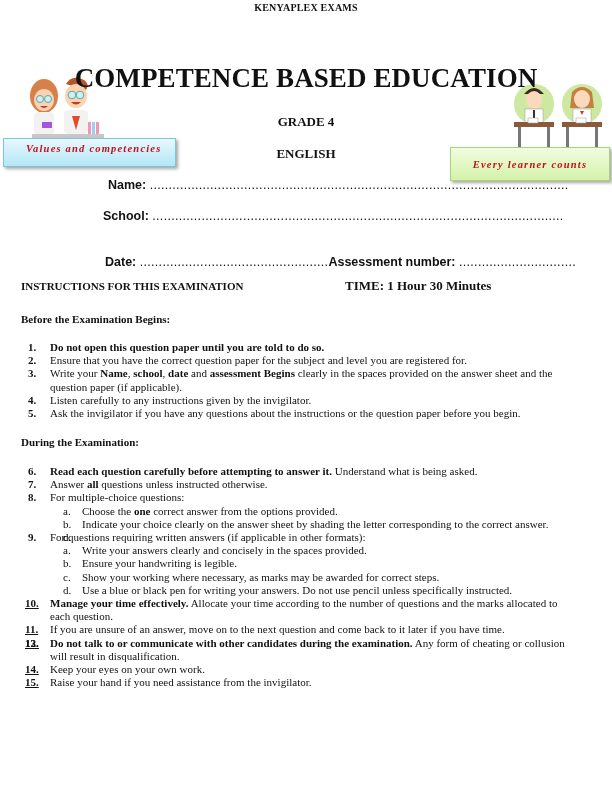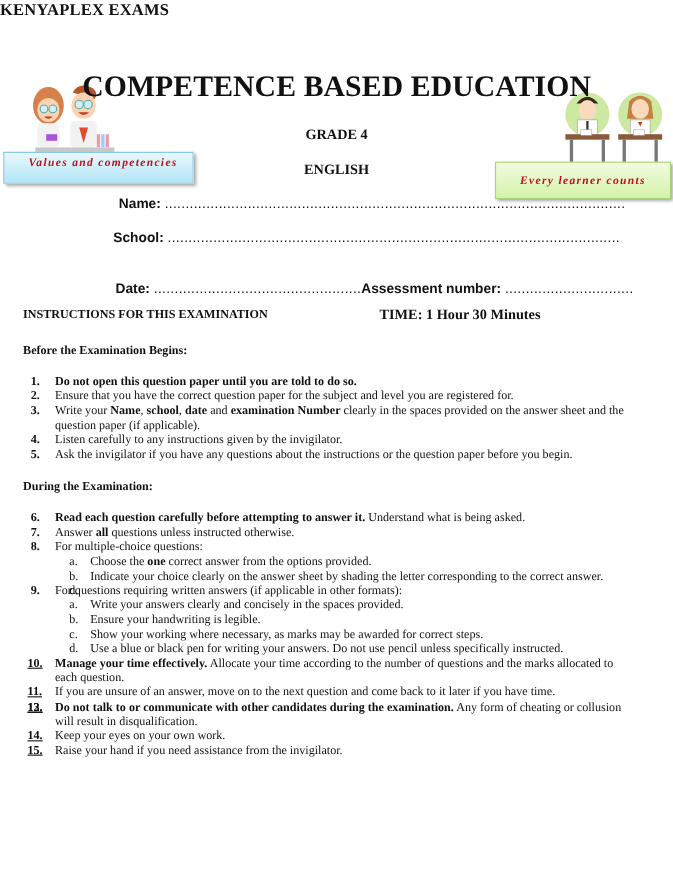--- a/index.html
+++ b/index.html
@@ -1,21 +1,21 @@
 <!DOCTYPE html>
 <html><head>
   <meta charset="utf-8">
   <style>
     html, body { margin: 0; padding: 0; background: #ffffff; }
     body { width: 612px; height: 792px; position: relative; overflow: hidden; color: #111; }
     .abs { position: absolute; }
     .serif { font-family: "Liberation Serif", "DejaVu Serif", serif; }
     .sans { font-family: Liberation Serif, serif; }
 
-    #org-title { top: 2px; left: 0; width: 612px; font-weight: bold; font-size: 15px; letter-spacing: 0.2px; }
+    #org-title { top: 2px; left: 0; width: 612px; text-align: center; font-weight: bold; font-size: 10px; letter-spacing: 0.2px; }
     #main-title { top: 63px; left: 0; width: 612px; text-align: center; font-size: 27px; font-weight: bold; letter-spacing: 0.1px; }
     #grade { top: 114px; left: 0; width: 612px; text-align: center; font-size: 13px; font-weight: bold; }
     #subject { top: 146px; left: 0; width: 612px; text-align: center; font-size: 13px; font-weight: bold; }
 
     .label-box { font-family: "Liberation Serif", "DejaVu Serif", serif; font-style: italic; font-weight: bold; color: #c0101e; font-size: 10.5px; letter-spacing: 1.2px; box-shadow: 2px 2px 3px rgba(0,0,0,0.35); display: flex; align-items: center; justify-content: center; }
     #values-box { left: 3px; top: 138px; width: 173px; height: 29px; background: linear-gradient(#e8f8fd, #b3e6f6); border: 1px solid #7cc5dc; justify-content: flex-start; padding-left: 22px; box-sizing: border-box; align-items: flex-start; padding-top: 4px; }
     #learner-box { left: 450px; top: 147px; width: 158px; height: 32px; background: linear-gradient(#f1fce0, #d4f2aa); border: 1px solid #a7d47a; }
 
     .illus { position: absolute; }
     .field-row { font-family: "Liberation Sans", "DejaVu Sans", sans-serif; font-size: 12.5px; font-weight: bold; white-space: nowrap; margin-left: 24px; }
@@ -108,21 +108,21 @@
   <span class="dots">...............................</span>
 </div>
 
 <div id="instr-heading" class="abs serif">INSTRUCTIONS FOR THIS EXAMINATION</div>
 <div id="time-label" class="abs sans">TIME: 1 Hour 30 Minutes</div>
 
 <div class="abs serif section-h" style="top:313px;left:21px">Before the Examination Begins:</div>
 <ol class="list" id="before-list" style="top:341px;left:0">
     <li><span class="num">1.</span><b>Do not open this question paper until you are told to do so.</b></li>
     <li><span class="num">2.</span><span>Ensure that you have the correct question paper for the subject and level you are registered for.</span></li>
-    <li><span class="num">3.</span><span>Write your </span><b>Name</b><span>, </span><b>school</b><span>, </span><b>date</b><span> and </span><b>examination Number</b><span> clearly in the spaces provided on the answer sheet and the question paper (if applicable).</span></li>
+    <li><span class="num">3.</span><span>Write your </span><b>Name</b><span>, </span><b>school</b><span>, </span><b>date</b><span> and </span><b>assessment Begins</b><span> clearly in the spaces provided on the answer sheet and the question paper (if applicable).</span></li>
     <li><span class="num">4.</span><span>Listen carefully to any instructions given by the invigilator.</span></li>
     <li><span class="num">5.</span><span>Ask the invigilator if you have any questions about the instructions or the question paper before you begin.</span></li>
   </ol>
 
 <div class="abs serif section-h" style="top:436px;left:21px">During the Examination:</div>
 <ol class="list" id="during-list" style="top:465px;left:0">
     <li><span class="num">6.</span><b>Read each question carefully before attempting to answer it.</b><span> Understand what is being asked.</span></li>
     <li><span class="num">7.</span><span>Answer </span><b>all</b><span> questions unless instructed otherwise.</span></li>
     <li><span class="num">8.</span><span>For multiple-choice questions:</span><ol class="sub">
         <li><span class="sl">a.</span><span>Choose the </span><b>one</b><span> correct answer from the options provided.</span></li>

